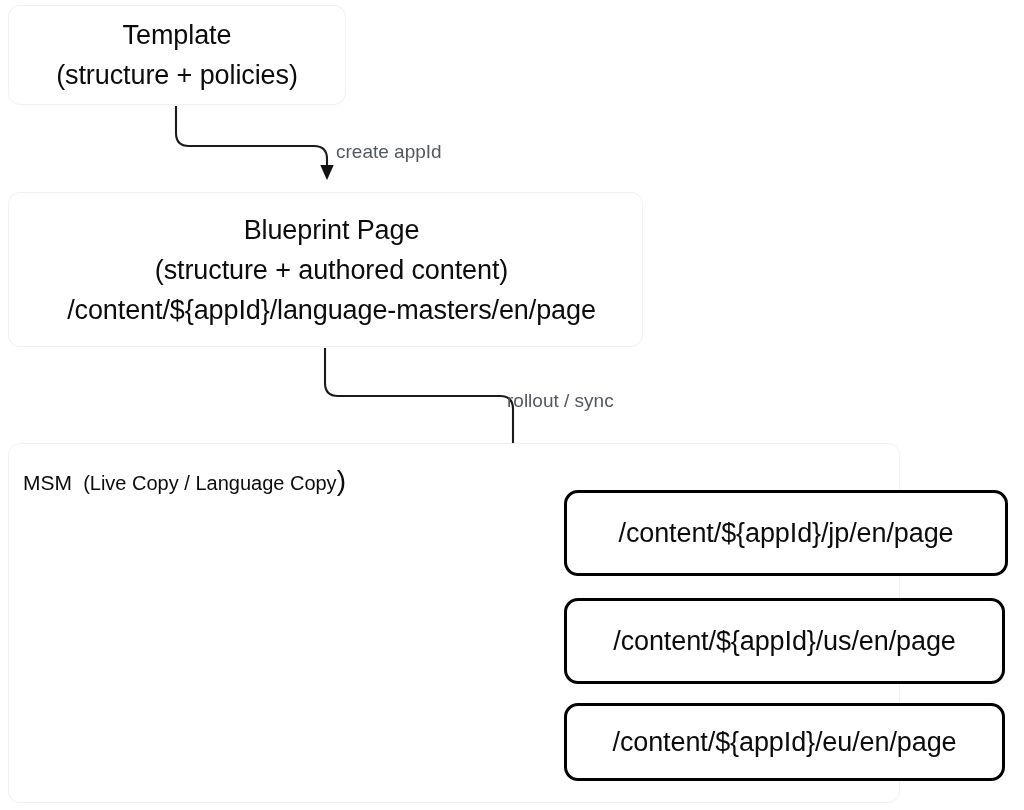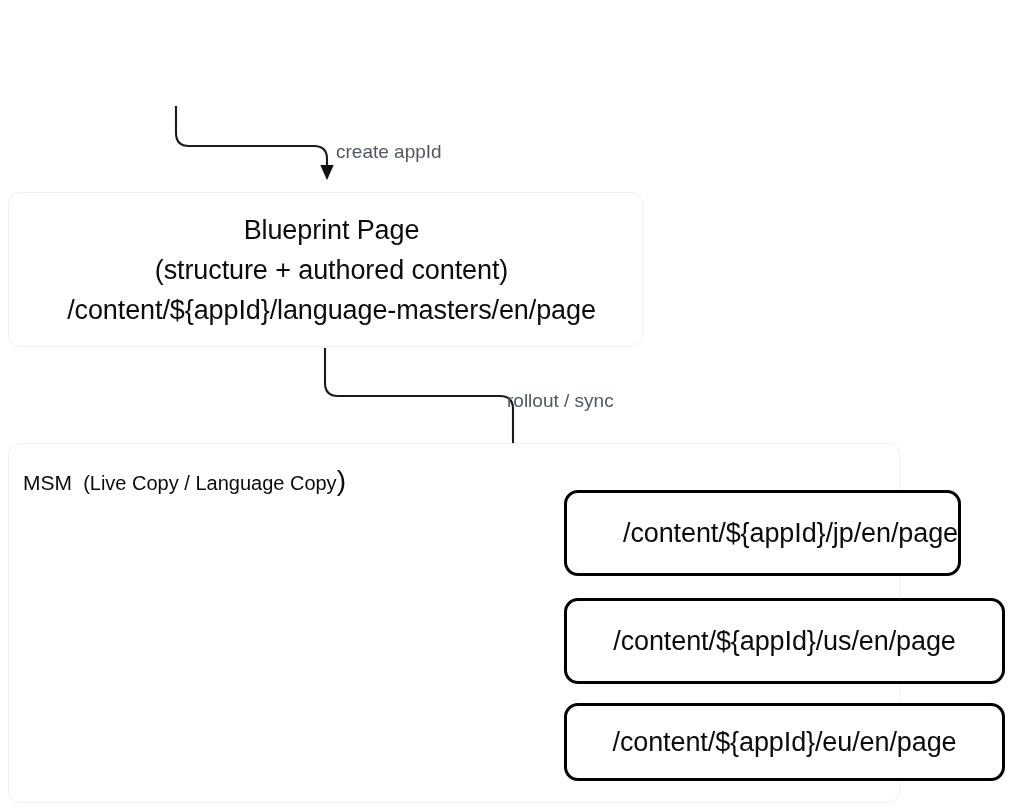--- a/index.html
+++ b/index.html
@@ -102,21 +102,21 @@
     align-items: center;
     justify-content: center;
   }
   .copy-box .line {
     font-size: 27px;
     line-height: 34px;
     white-space: nowrap;
     color: #0c0c0c;
     letter-spacing: -0.1px;
   }
-  #copy-jp { left: 564px; top: 490px; width: 397px; height: 86px; justify-content: flex-end; }
+  #copy-jp { left: 564px; top: 490px; width: 444px; height: 86px; }
   #copy-us { left: 564px; top: 598px; width: 441px; height: 86px; }
   #copy-eu { left: 564px; top: 703px; width: 441px; height: 78px; }
 
   
   .edge-label {
     position: absolute;
     font-size: 19px;
     line-height: 22px;
     color: #52585f;
     white-space: nowrap;
@@ -140,20 +140,24 @@
 
     <path d="M 325 348 L 325 383 Q 325 396 338 396 L 500 396 Q 513 396 513 409 L 513 752" fill="none" stroke="#1a1a1a" stroke-width="2.1"></path>
 
     <path d="M 513 519 Q 513 533 527 533 L 545 533" fill="none" stroke="#111111" stroke-width="2.4" marker-end="url(#arrowhead)"></path>
 
     <path d="M 513 627 Q 513 641 527 641 L 545 641" fill="none" stroke="#111111" stroke-width="2.4" marker-end="url(#arrowhead)"></path>
 
     <path d="M 513 732 Q 513 746 527 746 L 545 746" fill="none" stroke="#111111" stroke-width="2.4" marker-end="url(#arrowhead)"></path>
   </svg>
 
+  <div class="soft-box" id="template-node">
+    <div class="line">Template</div>
+    <div class="line">(structure + policies)</div>
+  </div>
 
   <div class="edge-label" id="label-create-page">create appId</div>
 
   <div class="soft-box" id="blueprint-node">
     <div class="line">Blueprint Page</div>
     <div class="line">(structure + authored content)</div>
     <div class="line">/content/${appId}/language-masters/en/page</div>
   </div>
 
   <div class="edge-label" id="label-rollout-sync">rollout / sync</div>

